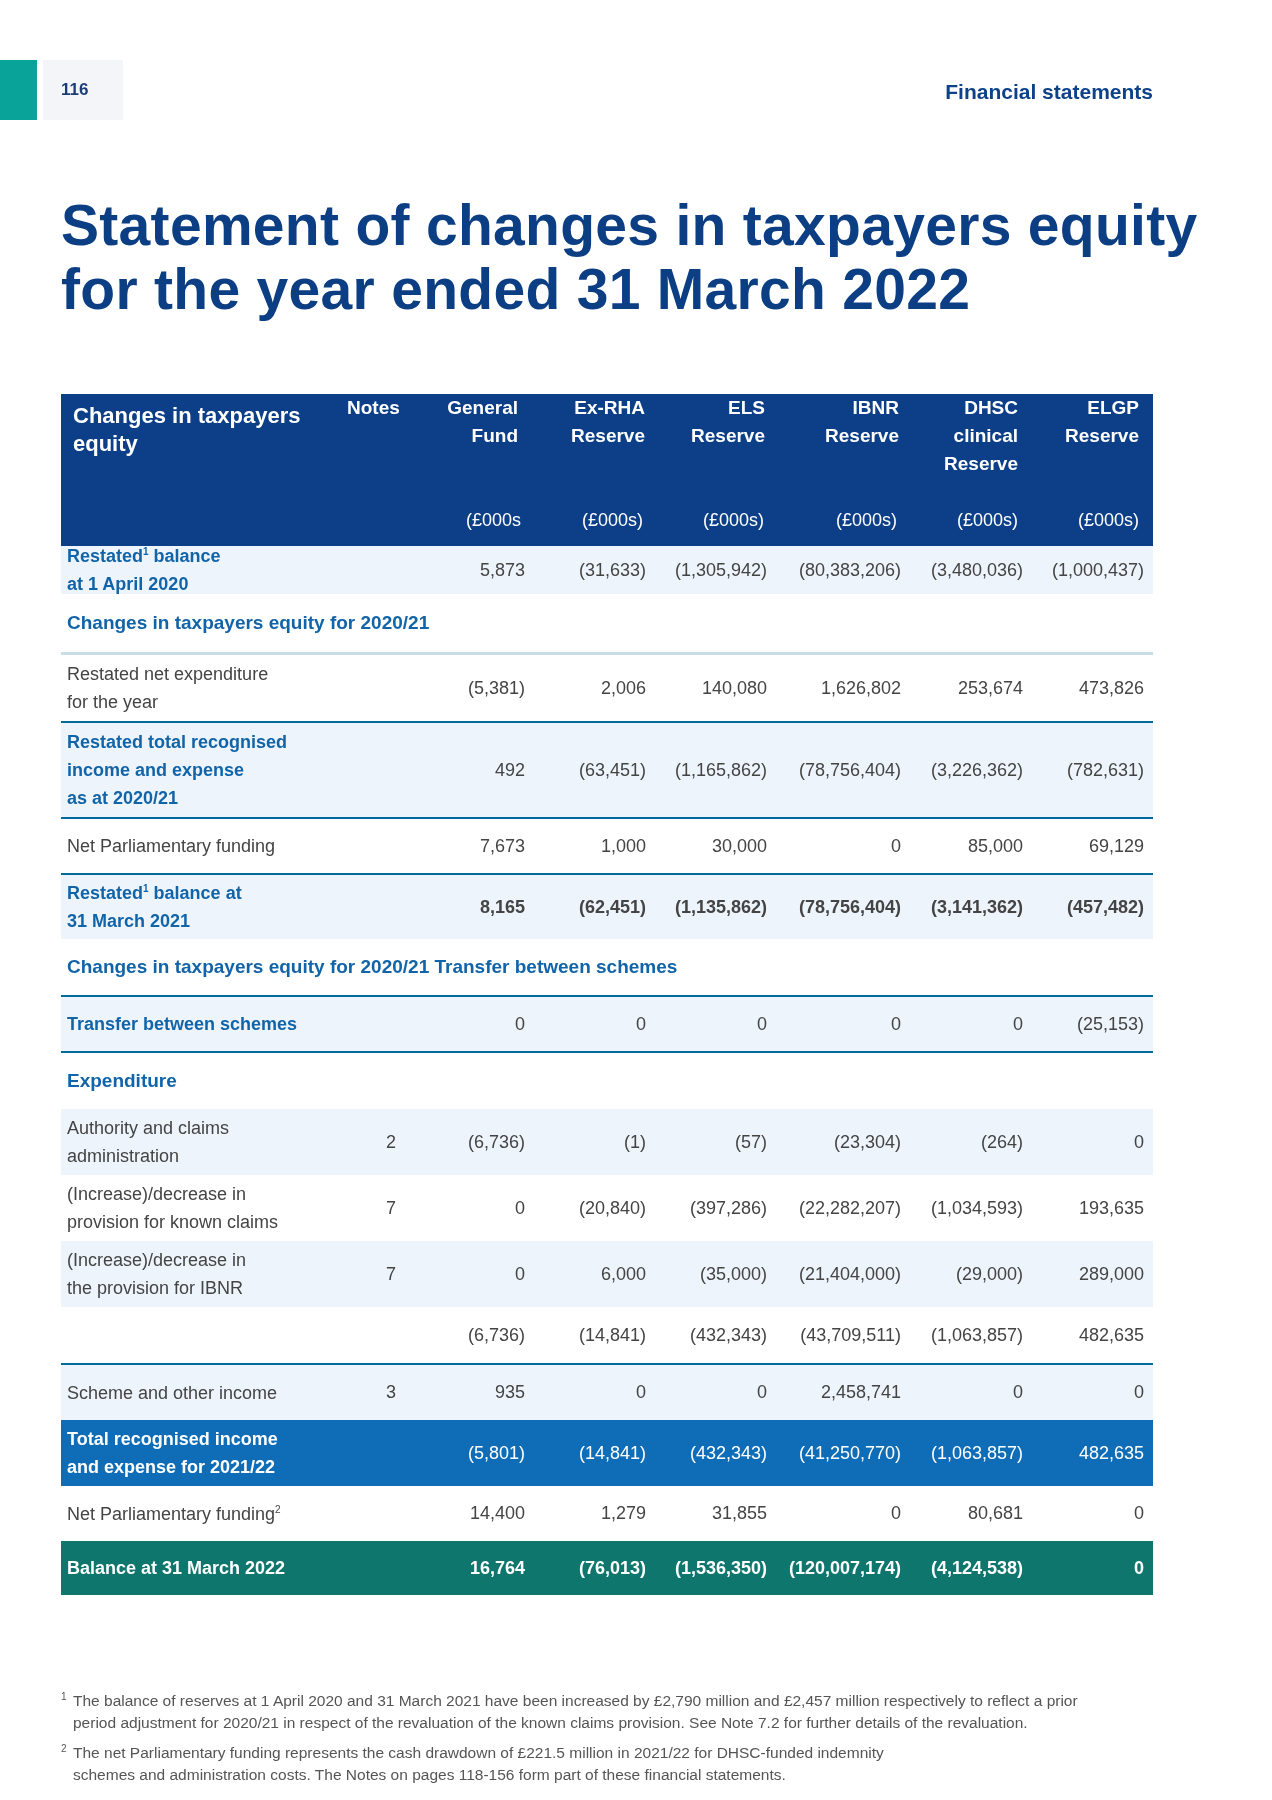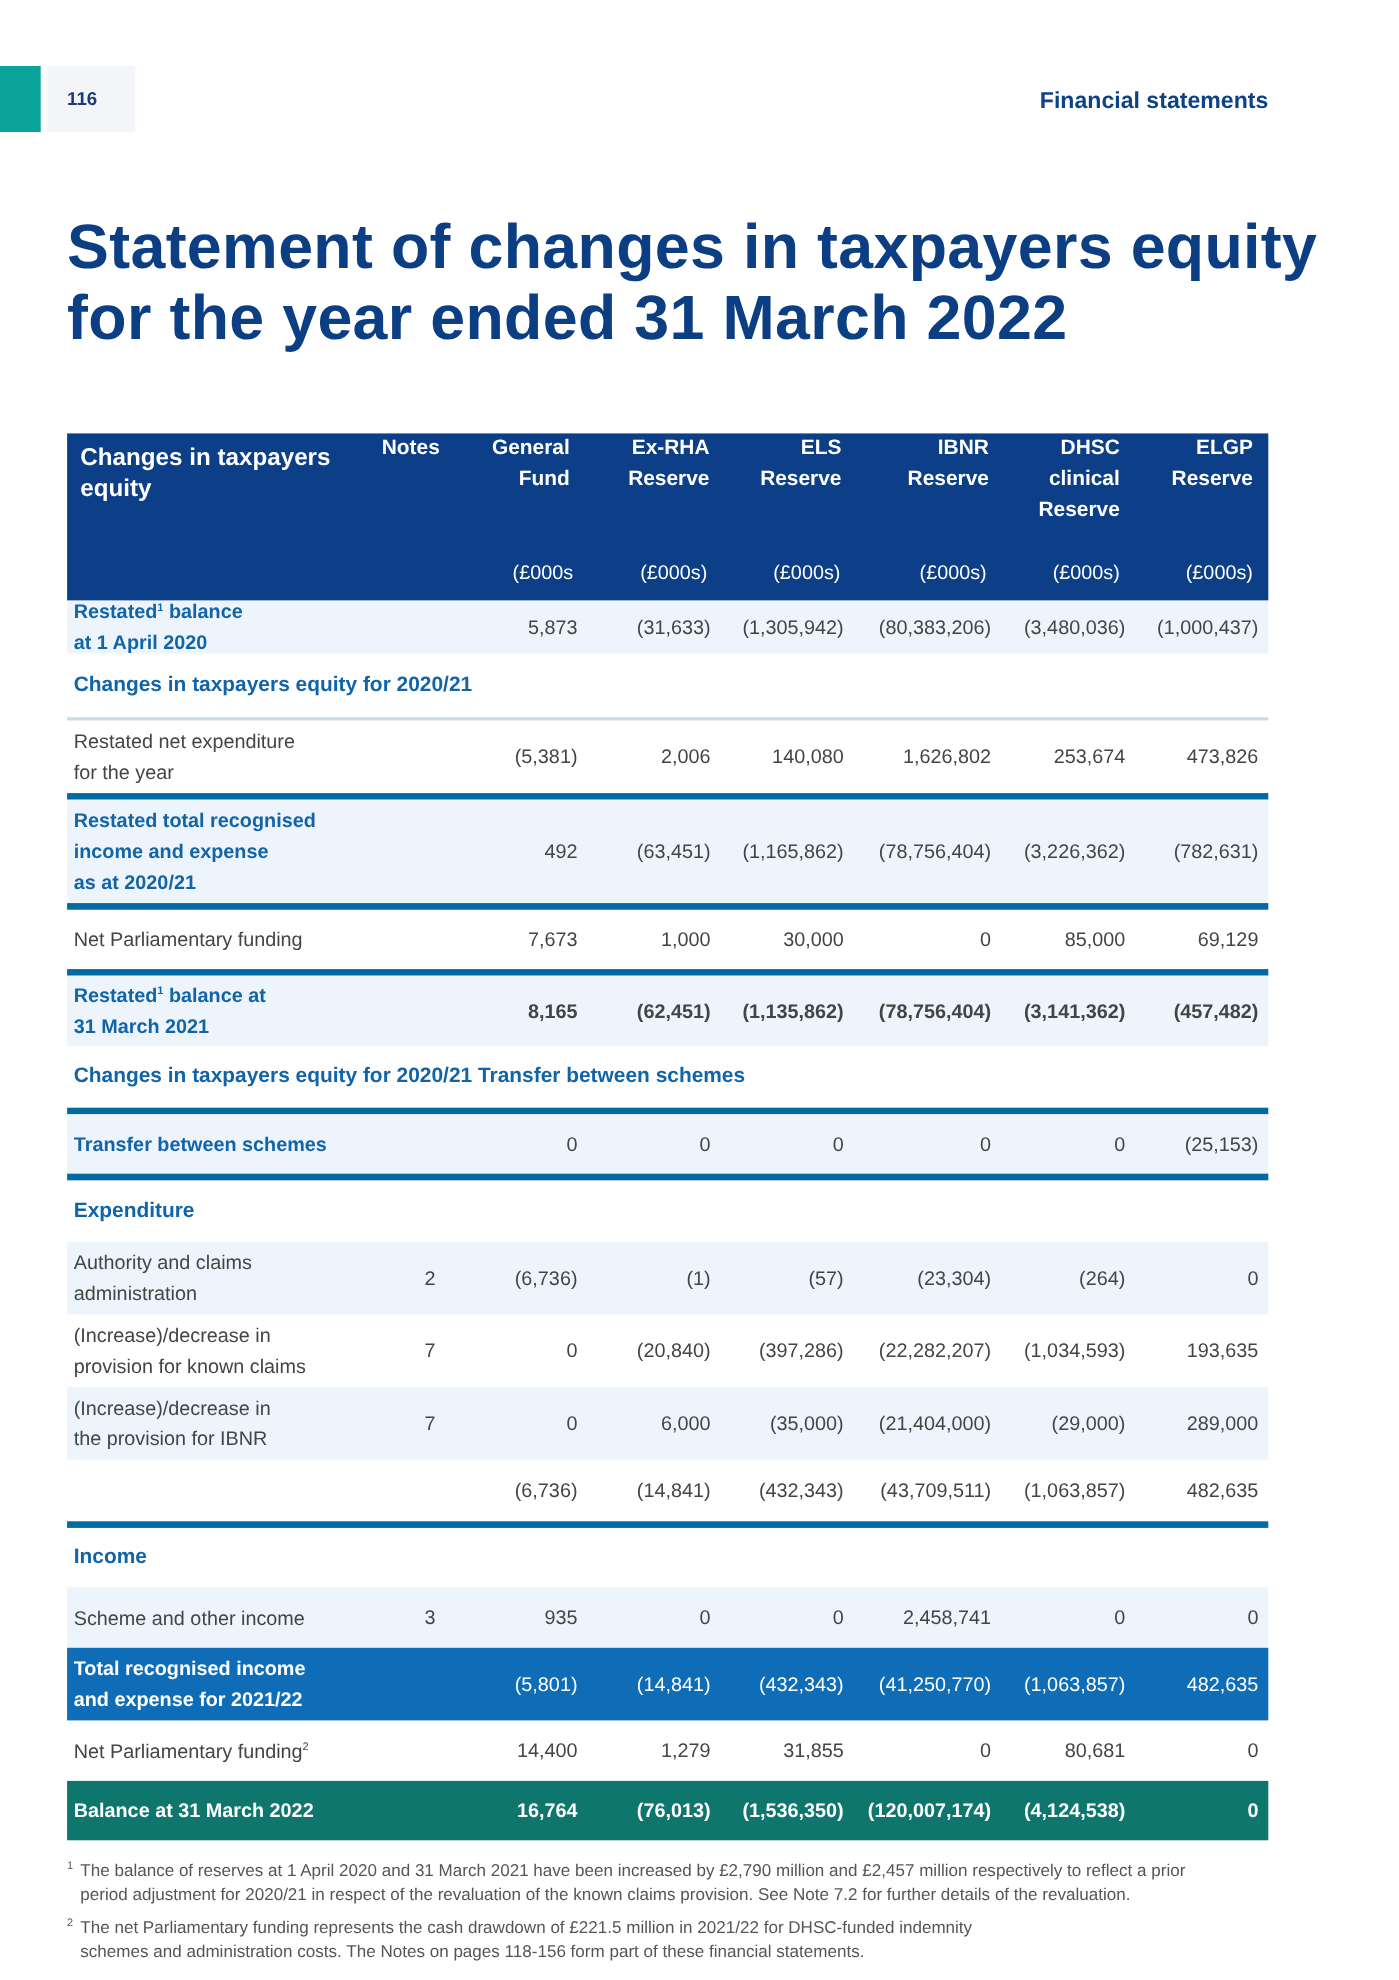--- a/index.html
+++ b/index.html
@@ -22,21 +22,21 @@
 
   .row { position: relative; display: flex; align-items: center; font-size: 18px; }
   .row .lbl { width: 270px; padding-left: 6px; line-height: 28px; }
   .row .note { width: 60px; text-align: center; margin-left: 24px; }
   .row .v { text-align: right; }
   .c0 { width: 104px; } .c1 { width: 121px; } .c2 { width: 121px; } .c3 { width: 134px; } .c4 { width: 122px; } .c5 { width: 121px; }
 
   .shade { background: #edf4fb; }
   .lbl.blue { color: #1264a9; font-weight: bold; }
   .bold-vals .v { font-weight: bold; }
-  .line-bot { border-bottom: 6px solid #0369a1; }
+  .line-bot { border-bottom: 2px solid #0369a1; }
   .line-bot-soft { border-bottom: 3px solid #c9dde7; }
   .row.dark1 { background: #0f6db7; color: #fff; }
   .row.dark1 .lbl { color: #fff; font-weight: bold; }
   .row.dark2 { background: #0f766e; color: #fff; }
   .row.dark2 .lbl { color: #fff; font-weight: bold; }
   .row.dark2 .v { font-weight: bold; }
   sup { font-size: 10px; vertical-align: super; line-height: 0; }
 
   .heading-row { font-size: 19px; font-weight: bold; color: #1264a9; padding-left: 6px; display: flex; align-items: center; }
 
@@ -228,21 +228,20 @@
     <div class="lbl"></div>
     <div class="note"></div>
     <div class="v c0">(6,736)</div>
     <div class="v c1">(14,841)</div>
     <div class="v c2">(432,343)</div>
     <div class="v c3">(43,709,511)</div>
     <div class="v c4">(1,063,857)</div>
     <div class="v c5">482,635</div>
   </div>
 
-  <div class="heading-row" style="height:54px;">Income</div>
 
   <div class="row shade" style="height:55px;">
     <div class="lbl">Scheme and other income</div>
     <div class="note">3</div>
     <div class="v c0" style="margin-left:-84px;width:188px;">935</div>
     <div class="v c1">0</div>
     <div class="v c2">0</div>
     <div class="v c3">2,458,741</div>
     <div class="v c4">0</div>
     <div class="v c5">0</div>

